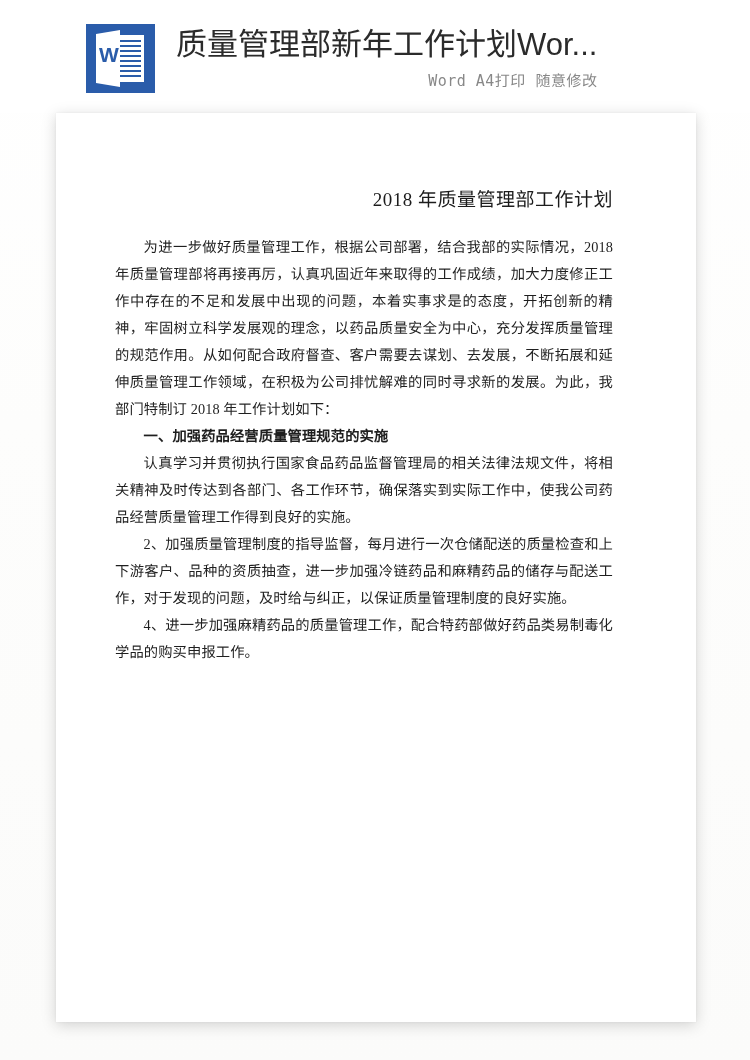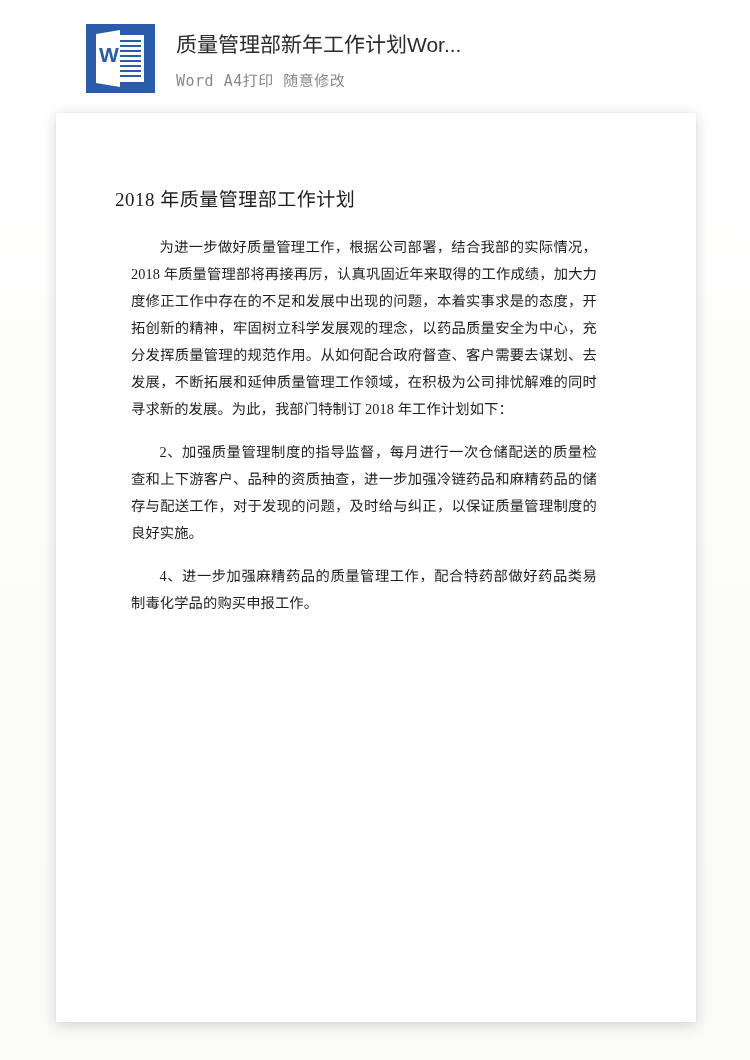--- a/index.html
+++ b/index.html
@@ -96,30 +96,30 @@
     line-height: 21px;
     color: #2a5caa;
   }
 
   .header-text {
     margin-left: 21px;
     padding-top: 1px;
   }
   .doc-title {
     font-family: "Liberation Sans", "DejaVu Sans", sans-serif;
-    font-size: 21px;
+    font-size: 31px;
     line-height: 40px;
     color: #2b2b2b;
     letter-spacing: 0px;
     white-space: nowrap;
     font-weight: 400;
   }
   .doc-subtitle {
     margin-top: 5px;
-    text-align: left;
+    text-align: right;
     font-family: "DejaVu Sans Mono", "Liberation Mono", monospace;
     font-size: 15px;
     line-height: 22px;
     color: #888888;
     letter-spacing: 0.5px;
     white-space: nowrap;
   }
 
   
   .sheet {
@@ -137,35 +137,35 @@
     left: 59px;
     top: 73px;
     width: 498px;
   }
 
   .doc-heading {
     font-family: "Liberation Serif", "DejaVu Serif", serif;
     font-size: 19px;
     line-height: 27px;
     color: #1c1c1c;
-    text-align: left;
+    text-align: right;
     font-weight: 400;
     margin: 0 0 21px 0;
     letter-spacing: 0.5px;
   }
 
   p.para {
     font-family: "Liberation Serif", "DejaVu Serif", serif;
     font-size: 14.3px;
     line-height: 27px;
     color: #1f1f1f;
     text-align: justify;
     text-justify: inter-ideograph;
     text-indent: 2em;
-    margin: 16px;
+    margin: 0;
     letter-spacing: 0.1px;
     word-break: break-all;
   }
   p.para.bold {
     font-weight: bold;
   }
 </style>
 </head>
 <body>
 
@@ -196,19 +196,21 @@
       </div>
 
     </div>
   </div>
 
   <div class="sheet">
     <div class="sheet-inner">
       <div class="doc-heading">2018 年质量管理部工作计划</div>
       <div id="paragraphs">
           <p class="para">为进一步做好质量管理工作，根据公司部署，结合我部的实际情况，2018 年质量管理部将再接再厉，认真巩固近年来取得的工作成绩，加大力度修正工作中存在的不足和发展中出现的问题，本着实事求是的态度，开拓创新的精神，牢固树立科学发展观的理念，以药品质量安全为中心，充分发挥质量管理的规范作用。从如何配合政府督查、客户需要去谋划、去发展，不断拓展和延伸质量管理工作领域，在积极为公司排忧解难的同时寻求新的发展。为此，我部门特制订 2018 年工作计划如下：</p>
+          <p class="para bold">一、加强药品经营质量管理规范的实施</p>
+          <p class="para">认真学习并贯彻执行国家食品药品监督管理局的相关法律法规文件，将相关精神及时传达到各部门、各工作环节，确保落实到实际工作中，使我公司药品经营质量管理工作得到良好的实施。</p>
           <p class="para">2、加强质量管理制度的指导监督，每月进行一次仓储配送的质量检查和上下游客户、品种的资质抽查，进一步加强冷链药品和麻精药品的储存与配送工作，对于发现的问题，及时给与纠正，以保证质量管理制度的良好实施。</p>
           <p class="para">4、进一步加强麻精药品的质量管理工作，配合特药部做好药品类易制毒化学品的购买申报工作。</p>
         </div>
     </div>
   </div>
 
 </div>
 
 </body></html>

